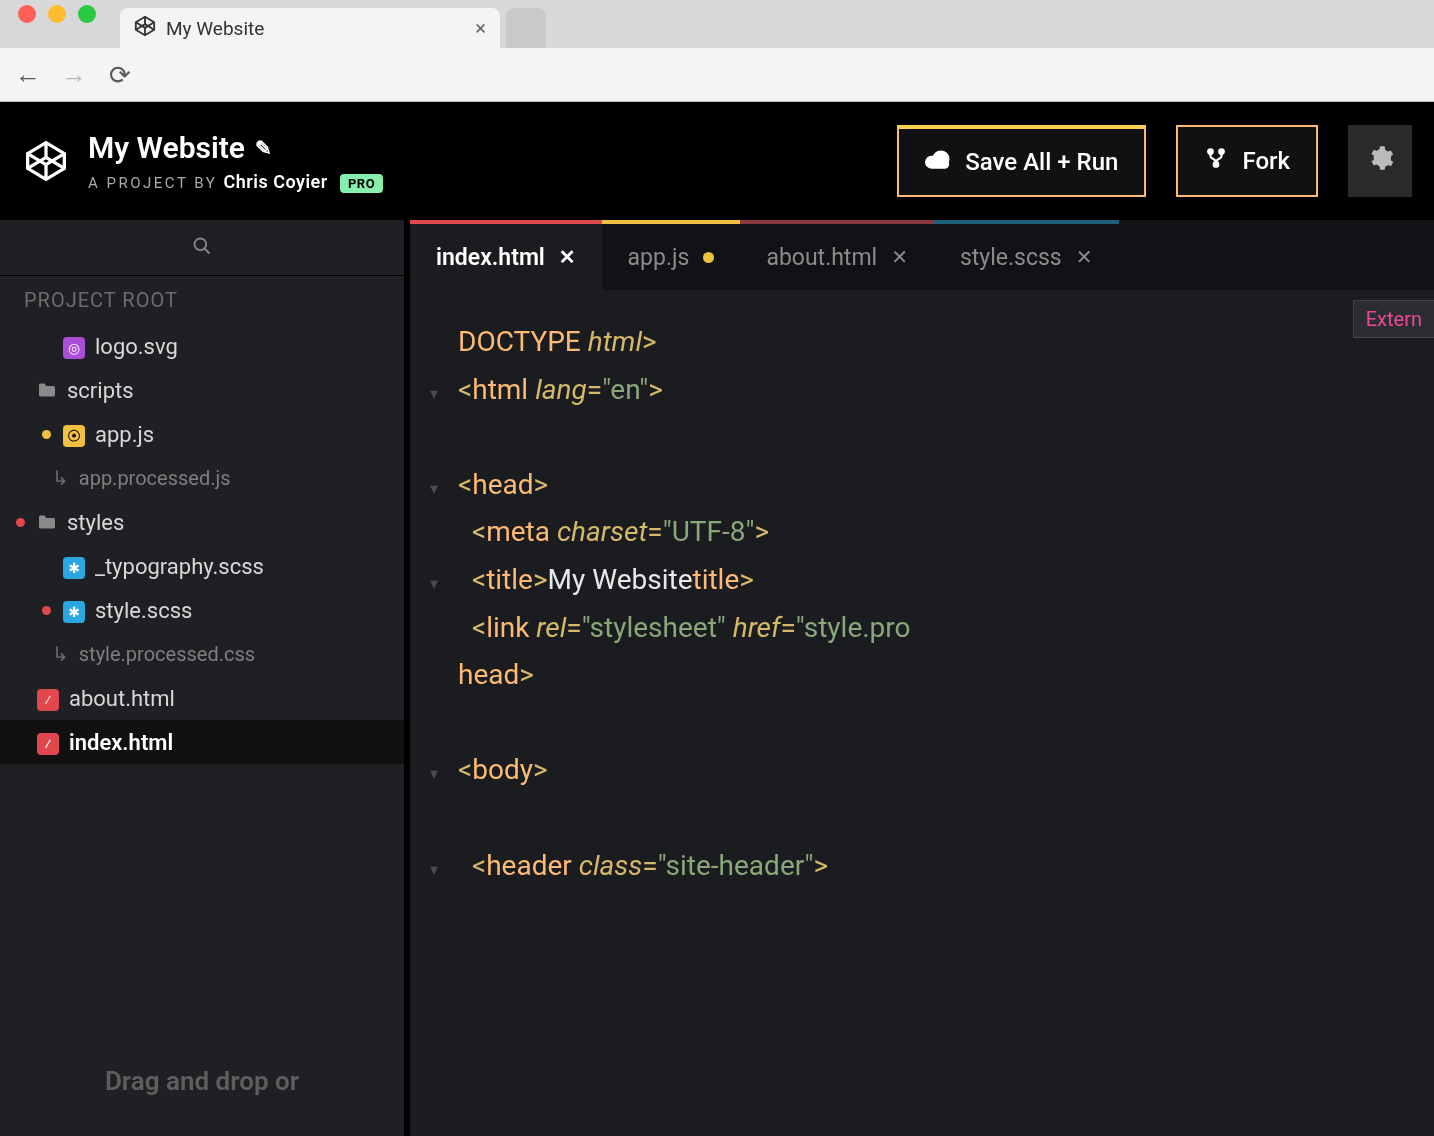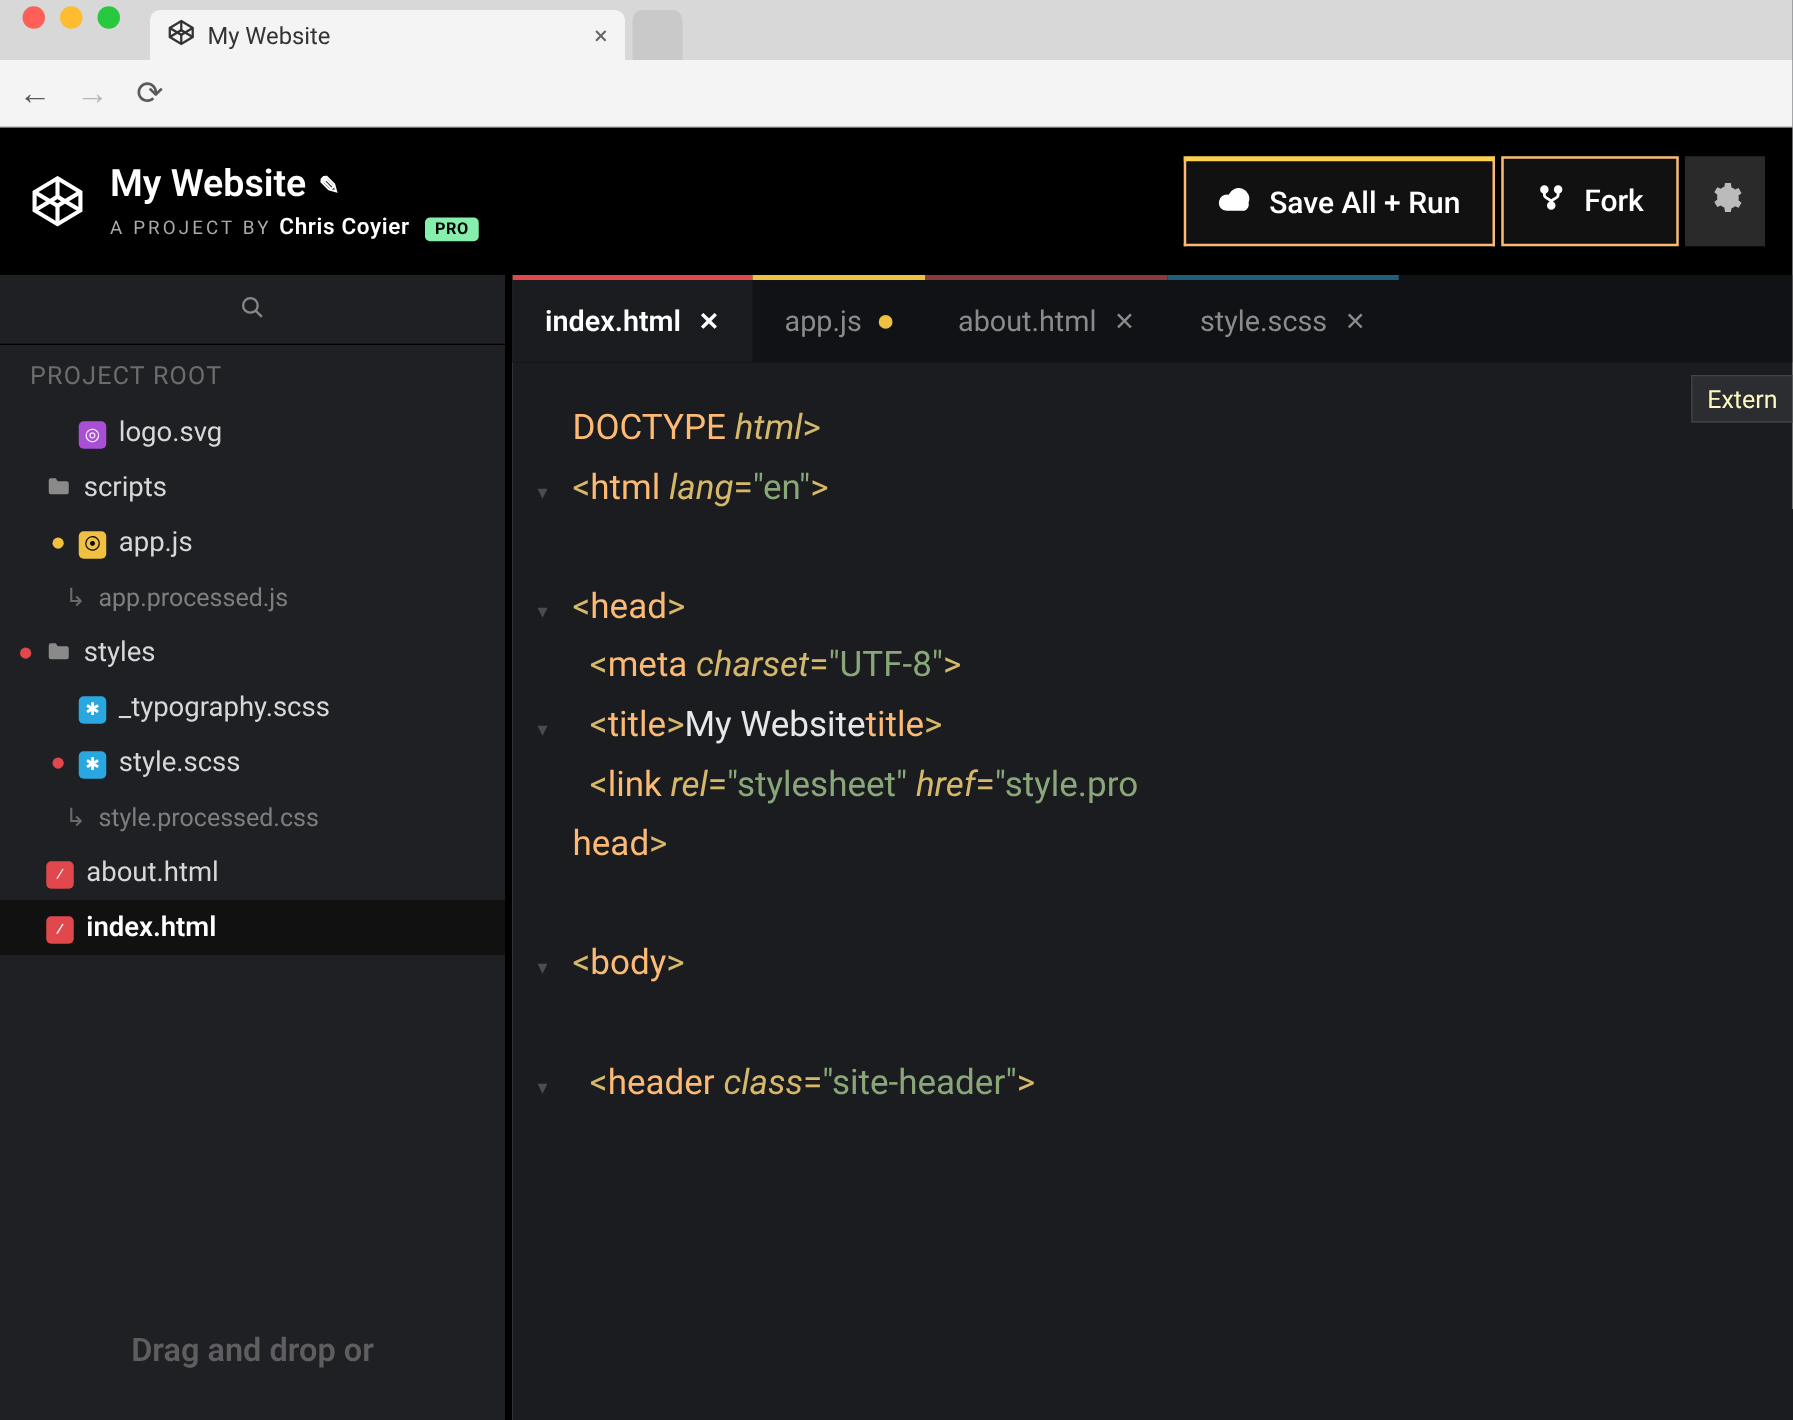--- a/index.html
+++ b/index.html
@@ -27,21 +27,21 @@
 
   
   .app-header{height:118px;background:#000;display:flex;align-items:center;padding:0 22px;gap:18px;color:#fff;}
   .logo-box{width:48px;height:48px;display:flex;align-items:center;justify-content:center;}
   .title-block{display:flex;flex-direction:column;gap:6px;}
   .proj-title{font-size:30px;font-weight:600;display:flex;align-items:center;gap:10px;}
   .edit-pencil{font-size:20px;}
   .proj-sub{font-size:15px;letter-spacing:2.5px;color:#aaa;}
   .proj-sub .author{color:#fff;font-weight:600;letter-spacing:0.5px;font-size:18px;}
   .pro-badge{background:#86efac;color:#000;font-weight:700;font-size:13px;padding:2px 8px;border-radius:4px;letter-spacing:0.5px;margin-left:6px;}
-  .header-actions{margin-left:auto;display:flex;gap:5px;align-items:center;}
+  .header-actions{margin-left:auto;display:flex;gap:30px;align-items:center;}
   .hdr-btn{height:72px;background:#111;border:2px solid #fdba74;color:#fff;font-size:24px;font-weight:500;display:flex;align-items:center;gap:14px;padding:0 26px;cursor:pointer;}
   .hdr-btn.accent{border-top:4px solid #fbd04c;}
   .hdr-gear{width:64px;justify-content:center;background:#2a2a2a;border:none;}
 
   
   .workspace{display:flex;height:calc(1136px - 48px - 54px - 118px);}
   .sidebar{width:410px;background:#1f2023;color:#c8c8c8;display:flex;flex-direction:column;border-right:6px solid #000;}
   .search-row{height:56px;display:flex;align-items:center;justify-content:center;border-bottom:1px solid #000;}
   .root-label{padding:12px 14px;font-size:20px;color:#6c6c6c;letter-spacing:1px;margin-left:10px;}
   .tree{flex:1;overflow:auto;padding-bottom:10px;}
@@ -63,21 +63,21 @@
   
   .editor{flex:1;background:#1a1c1f;display:flex;flex-direction:column;min-width:0;position:relative;}
   .tabstrip{height:70px;display:flex;align-items:stretch;background:#111215;overflow:hidden;}
   .ed-tab{display:flex;align-items:center;gap:14px;padding:0 26px;font-size:23px;color:#8b8b8b;border-top:4px solid transparent;cursor:pointer;white-space:nowrap;}
   .ed-tab.active{background:#1a1c1f;color:#fff;font-weight:600;border-top-color:#e0484e;}
   .ed-tab .tclose{font-size:20px;}
   .ed-tab .tmod{width:11px;height:11px;border-radius:50%;background:#f0c040;}
   .ed-tab[data-accent="yellow"]{border-top-color:#f0c040;}
   .ed-tab[data-accent="red"]{border-top-color:#8a3a3d;}
   .ed-tab[data-accent="blue"]{border-top-color:#1f5f7a;}
-  .ext-btn{position:absolute;right:0;top:80px;background:#2b2d31;color:#fef9c3;font-size:20px;padding:6px 12px;border:1px solid #444;border-right:none;}
+  .ext-btn{position:absolute;right:0;top:80px;background:#2b2d31;color:#ec4899;font-size:20px;padding:6px 12px;border:1px solid #444;border-right:none;}
   .code-area{flex:1;padding:28px 0 0 0;font-family:"SFMono-Regular",Consolas,"Liberation Mono",Menlo,monospace;font-size:28px;line-height:1.7;color:#ccc;overflow:hidden;white-space:pre;}
   .gut{display:inline-block;width:48px;text-align:center;color:#4a4c50;}
   .fold{color:#4a4c50;font-size:16px;}
   .nofold{visibility:hidden;}
   .t-bracket{color:#d6b86a;}
   .t-tag{color:#fdba74;}
   .t-attr{color:#d6b86a;font-style:italic;}
   .t-eq{color:#d6b86a;}
   .t-str{color:#8aa77a;}
   .t-text{color:#e8e8e8;}

